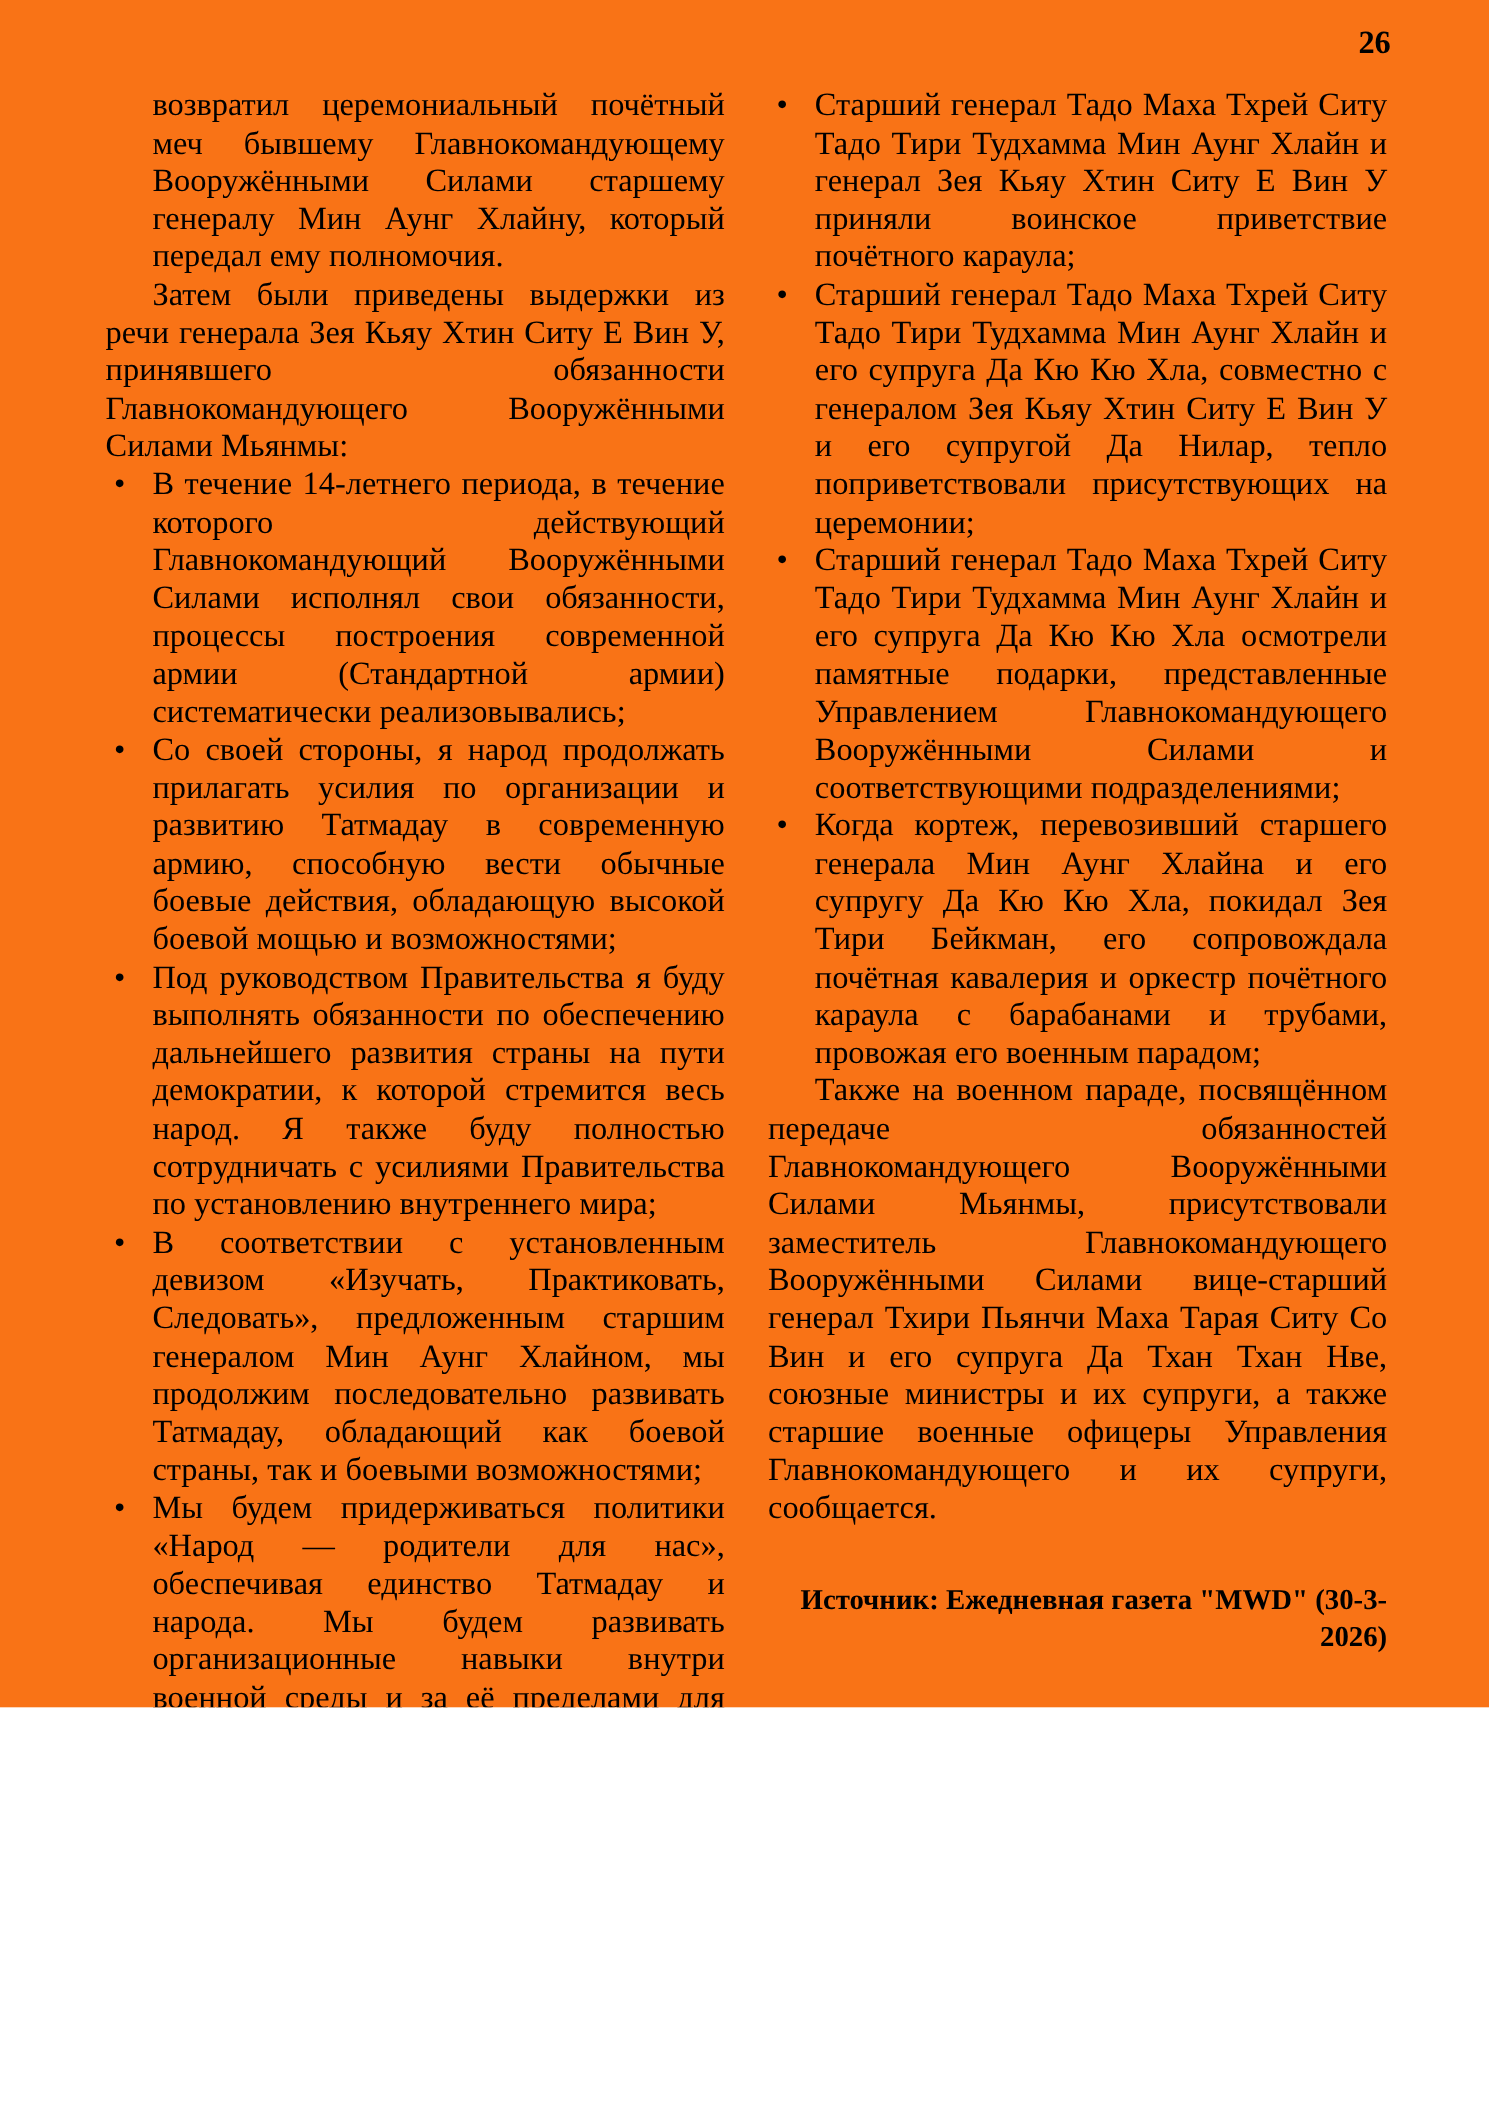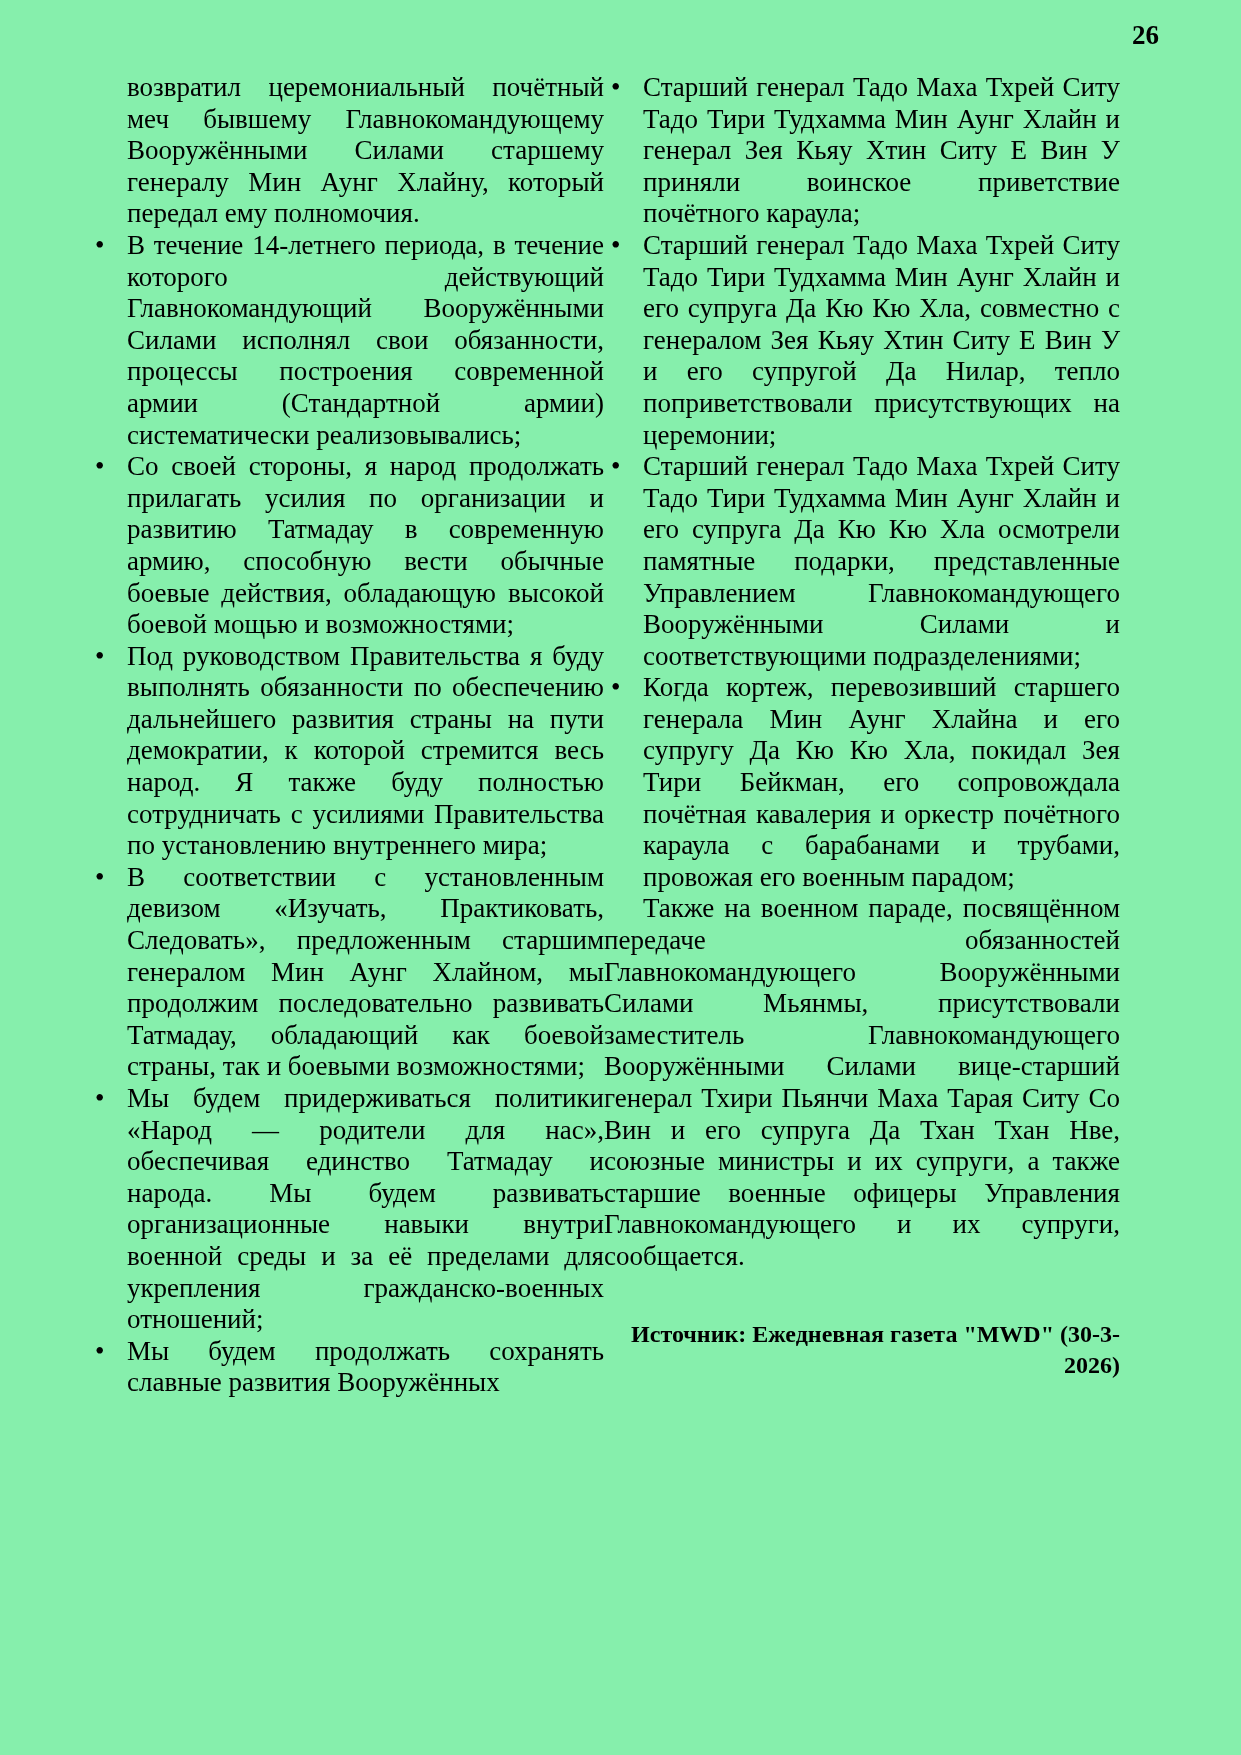--- a/index.html
+++ b/index.html
@@ -3,38 +3,39 @@
 <meta charset="utf-8">
 <style>
   html, body {
     margin: 0;
     padding: 0;
     background: #ffffff;
   }
   .page {
     position: relative;
     width: 1241px;
-    height: 1755px;
-    background: #86efac;
+    height: 1423px;
+    background: #f97316;
     color: #000000;
     font-family: "Liberation Serif", "DejaVu Serif", serif;
     overflow: hidden;
   }
   .page-num {
     position: absolute;
     top: 20px;
     right: 82px;
     font-size: 27px;
     font-weight: bold;
   }
   .cols {
     position: absolute;
     left: 88px;
     top: 72px;
     display: flex;
+    gap: 36px;
   }
   .col {
     width: 516px;
     font-size: 27px;
     line-height: 31.6px;
     text-align: justify;
   }
   p { margin: 0; padding: 0; }
   
   .hang { padding-left: 39px; }
@@ -61,20 +62,21 @@
 <body>
 
 <div class="page">
 
   <div class="page-num">26</div>
 
   <div class="cols">
 
     <div class="col">
       <p class="hang">возвратил церемониальный почётный меч бывшему Главнокомандующему Вооружёнными Силами старшему генералу Мин Аунг Хлайну, который передал ему полномочия.</p>
+      <p class="indent">Затем были приведены выдержки из речи генерала Зея Кьяу Хтин Ситу Е Вин У, принявшего обязанности Главнокомандующего Вооружёнными Силами Мьянмы:</p>
 
       <div class="bullet">
         <span class="marker">•</span>
         <span>В течение 14-летнего периода, в течение которого действующий Главнокомандующий Вооружёнными Силами исполнял свои обязанности, процессы построения современной армии (Стандартной армии) систематически реализовывались;</span>
       </div>
       <div class="bullet">
         <span class="marker">•</span>
         <span>Со своей стороны, я народ продолжать прилагать усилия по организации и развитию Татмадау в современную армию, способную вести обычные боевые действия, обладающую высокой боевой мощью и возможностями;</span>
       </div>
       <div class="bullet">

